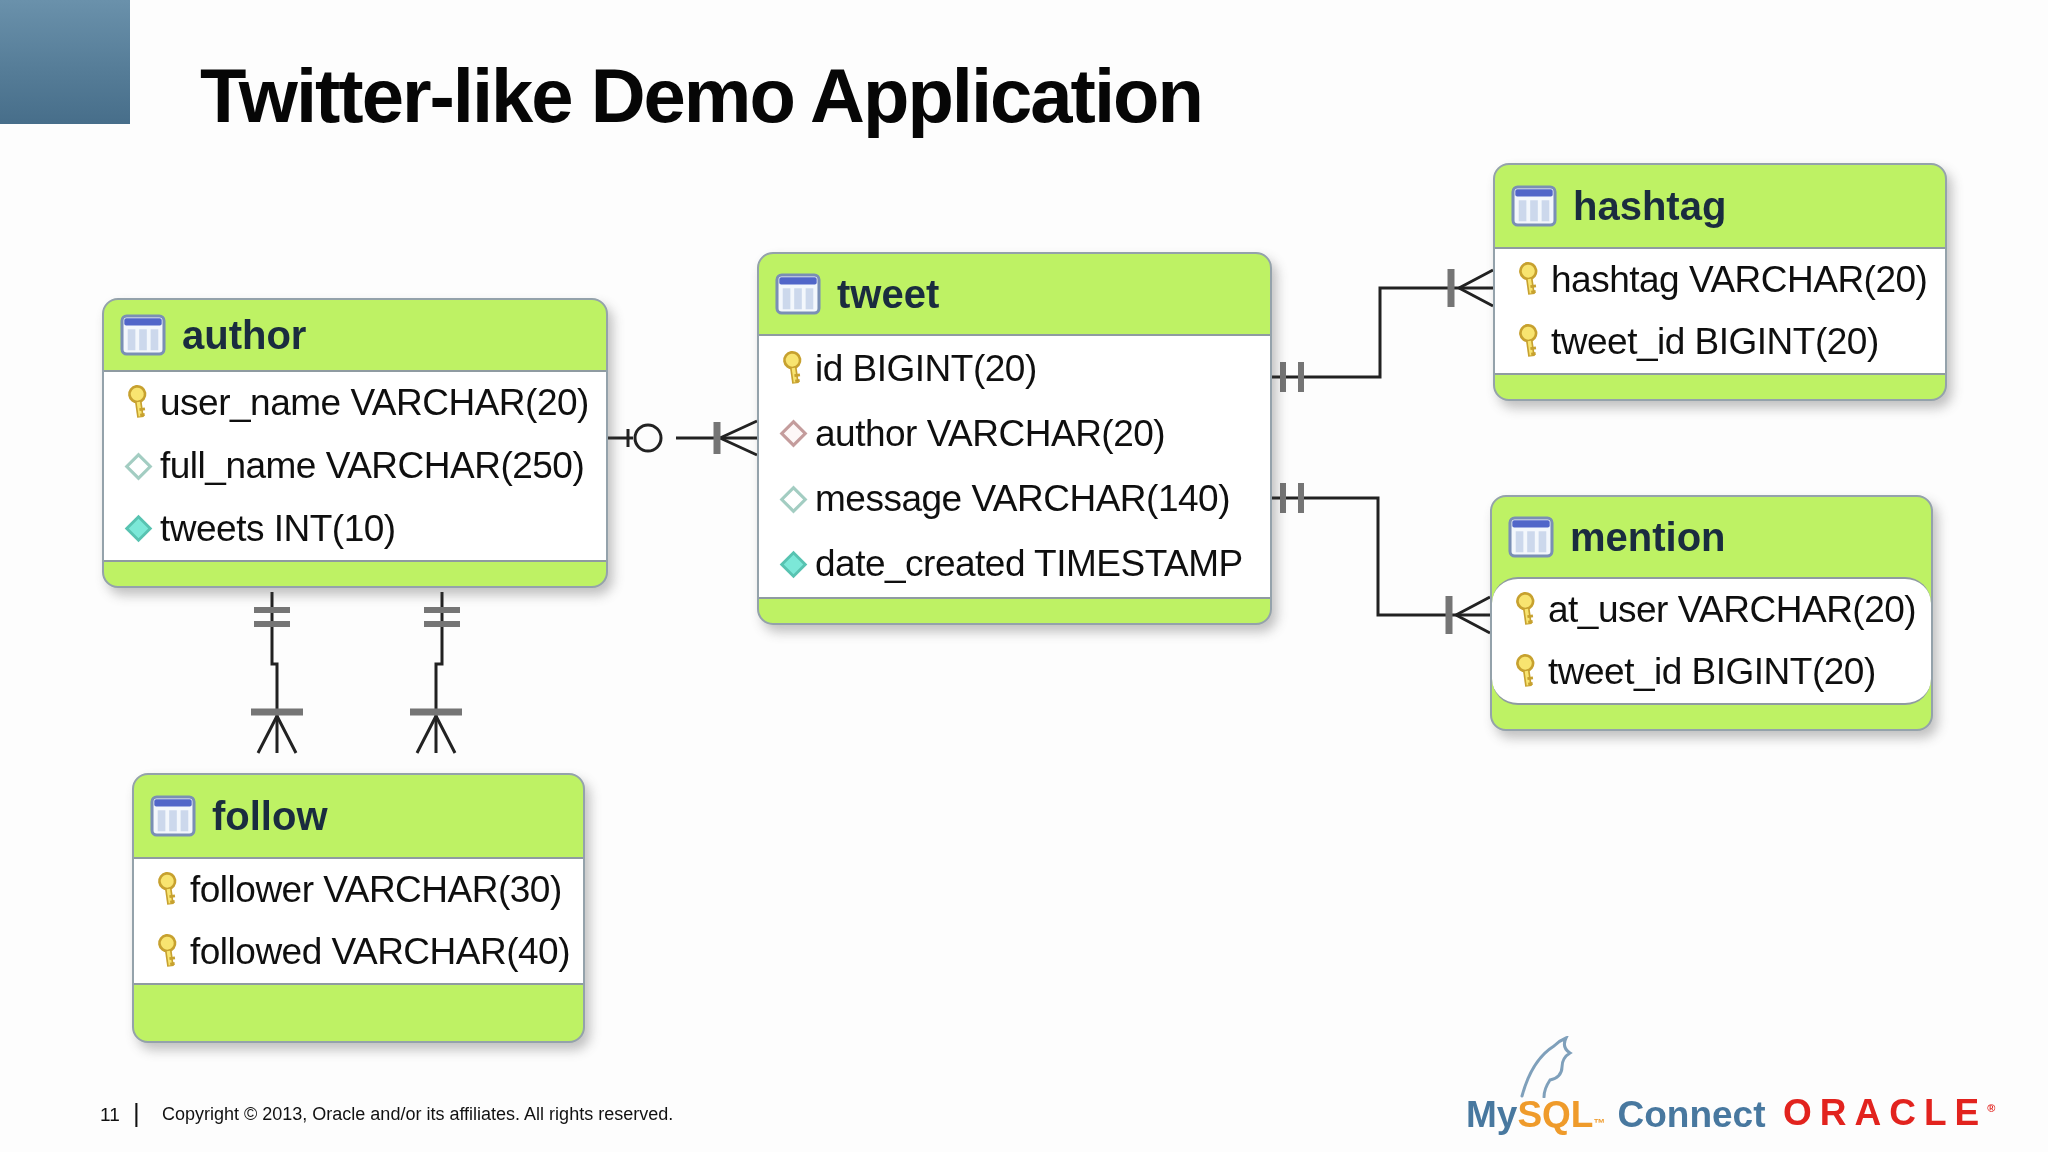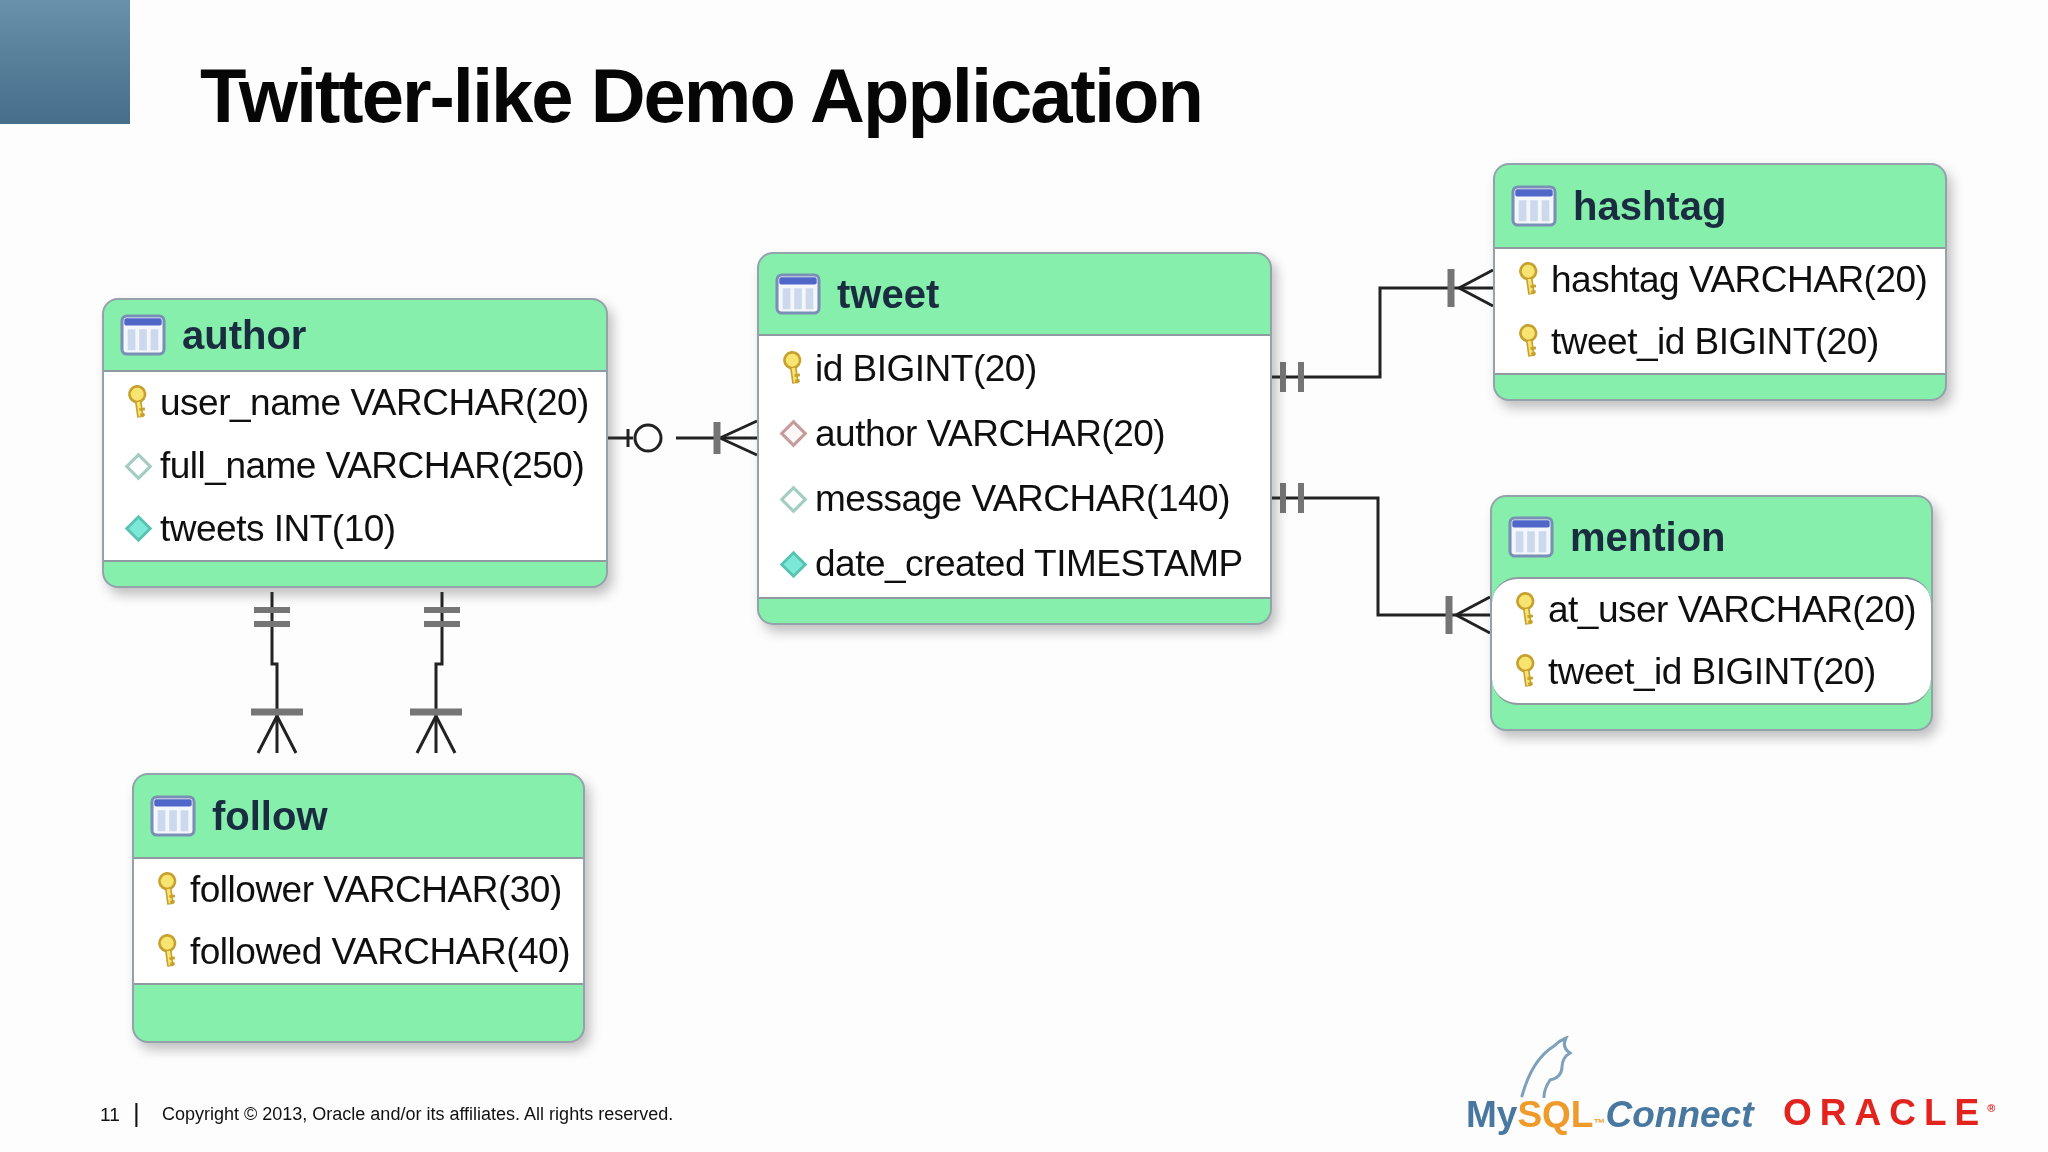--- a/index.html
+++ b/index.html
@@ -3,21 +3,21 @@
 <meta charset="utf-8">
 <style>
   html,body{margin:0;padding:0;background:#e8e8e8;}
   .slide{position:relative;width:2048px;height:1152px;background:#fdfdfd;overflow:hidden;
          font-family:"Liberation Sans", sans-serif;}
   .corner{position:absolute;left:0;top:0;width:130px;height:124px;
           background:linear-gradient(180deg,#6a91ab 0%,#567d98 55%,#476e8a 100%);}
   .title{position:absolute;left:200px;top:52px;font-size:76px;font-weight:bold;color:#060606;
          letter-spacing:-2px;white-space:nowrap;}
   
-  .table{position:absolute;box-sizing:border-box;background:#86efac;border:2px solid #94a2ab;
+  .table{position:absolute;box-sizing:border-box;background:#bef264;border:2px solid #94a2ab;
          border-radius:16px;box-shadow:5px 7px 12px rgba(70,70,70,.33);}
   .thead{display:flex;align-items:center;padding-left:16px;box-sizing:border-box;}
   .ticon{display:inline-flex;width:46px;height:42px;}
   .ticon svg{width:46px;height:42px;}
   .tname{margin-left:16px;font-size:40px;font-weight:bold;color:#1a2c3f;letter-spacing:0;}
   .tri{margin-left:auto;margin-right:32px;width:0;height:0;
        border-left:15px solid transparent;border-right:15px solid transparent;
        border-top:22px solid #77playa;border-top-color:#77868f;}
   .tbody{background:#ffffff;border-top:2px solid #8f9ba1;border-bottom:2px solid #8f9ba1;
          display:flex;flex-direction:column;box-sizing:border-box;}
@@ -28,21 +28,21 @@
   .rel{position:absolute;left:0;top:0;pointer-events:none;}
   
   .pageno{position:absolute;left:100px;top:1104px;font-size:19px;color:#111;}
   .fsep{position:absolute;left:133px;top:1098px;font-size:26px;font-weight:300;color:#111;}
   .copyright{position:absolute;left:162px;top:1104px;font-size:18px;color:#111;white-space:nowrap;}
   
   .mysql-logo{position:absolute;left:1466px;top:1094px;font-size:37px;font-weight:600;white-space:nowrap;}
   .mysql-my,.mysql-connect{color:#48789f;}
   .mysql-sql{color:#ef9b2b;}
   .mysql-tm{font-size:12px;color:#ef9b2b;}
-  .mysql-connect{font-style:italic;}
+  .mysql-connect{margin-left:12px;}
   .dolphin{position:absolute;left:1516px;top:1036px;}
   .oracle-logo{position:absolute;left:1783px;top:1092px;font-size:37px;font-weight:bold;
                color:#e2231e;letter-spacing:8px;white-space:nowrap;}
   .oracle-reg{font-size:11px;letter-spacing:0;vertical-align:super;}
 </style>
 </head>
 <body>
 
 <div class="slide">
 

